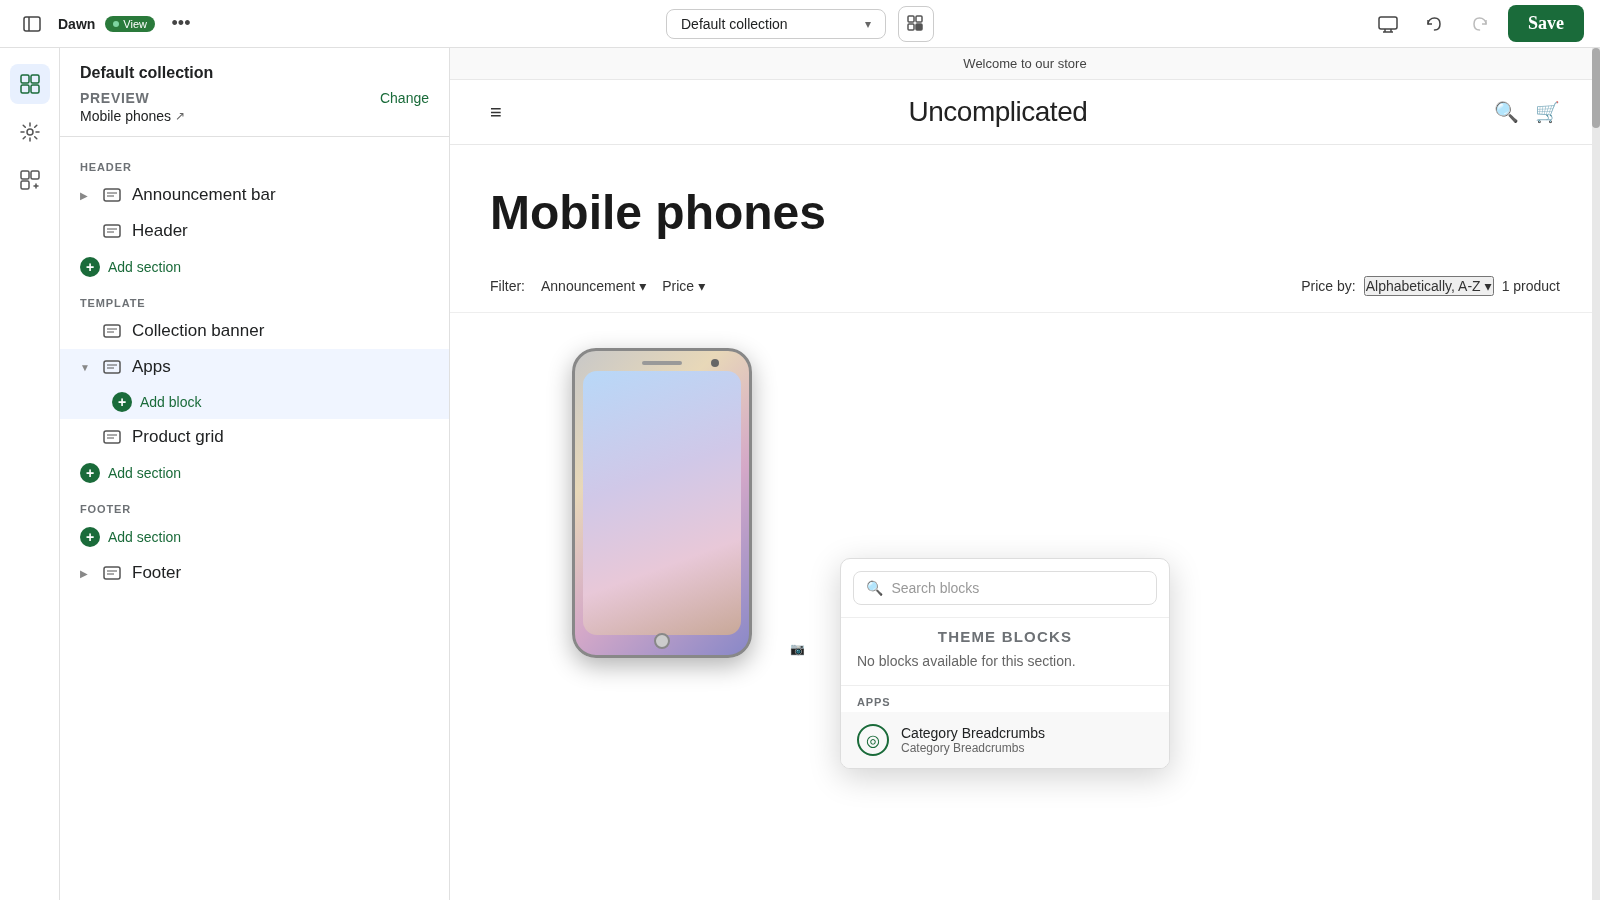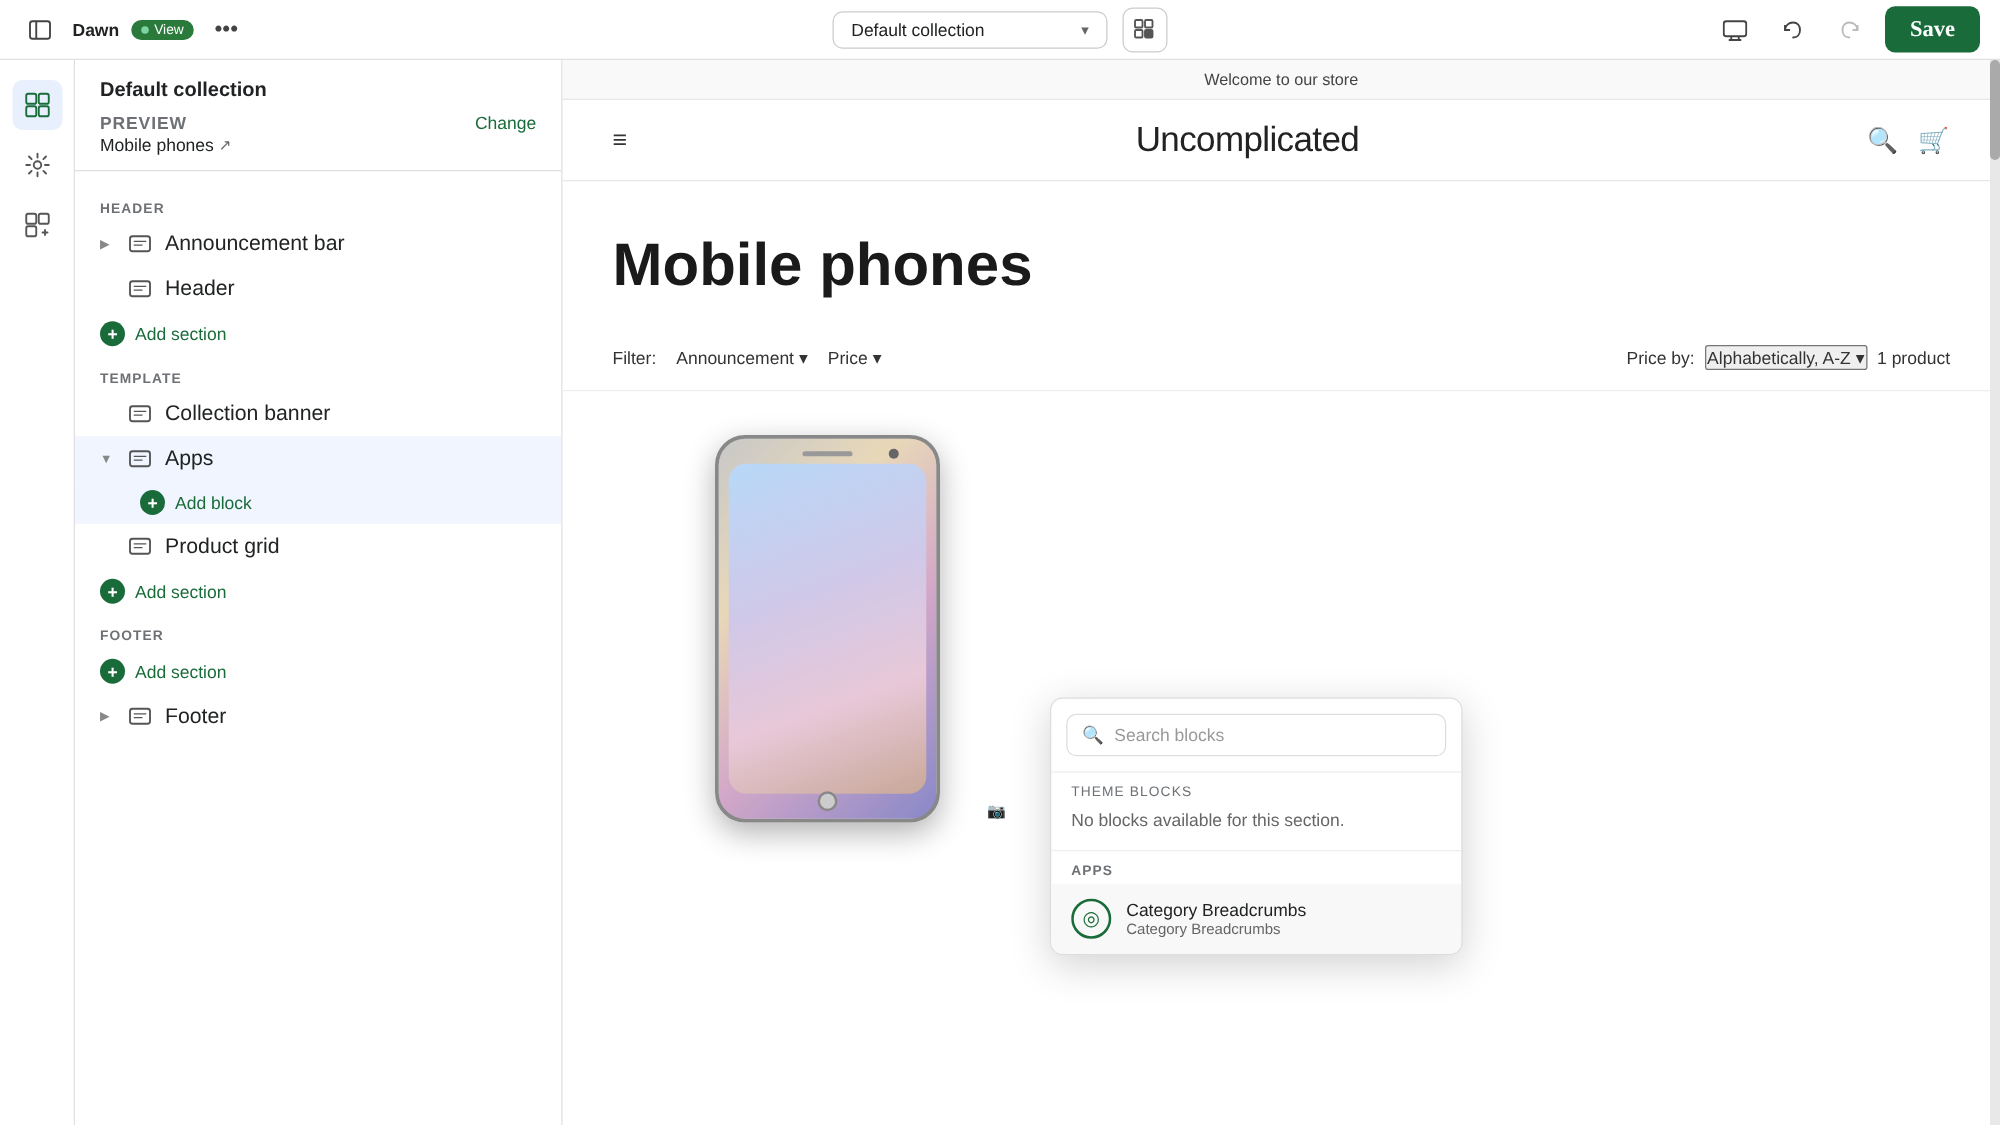--- a/index.html
+++ b/index.html
@@ -262,23 +262,24 @@
     }
     .search-box {
       display: flex; align-items: center; gap: 8px;
       border: 1px solid #ddd; border-radius: 8px; padding: 8px 12px;
       background: #fff;
     }
     .search-icon-inner { color: #888; font-size: 14px; }
     .search-input-fake { font-size: 14px; color: #999; flex: 1; }
 
     .popup-section-label {
-      font-size: 11px; font-weight: 400; color: #6d7175;
+      font-size: 15px; font-weight: 700; color: #6d7175;
       letter-spacing: 0.08em; text-transform: uppercase;
       padding: 10px 16px 4px;
+      text-align: center;
     }
 
     .no-blocks-text {
       font-size: 14px; color: #666;
       padding: 4px 16px 12px;
     }
 
     .apps-label {
       font-size: 11px; font-weight: 600; color: #6d7175;
       letter-spacing: 0.08em; text-transform: uppercase;

